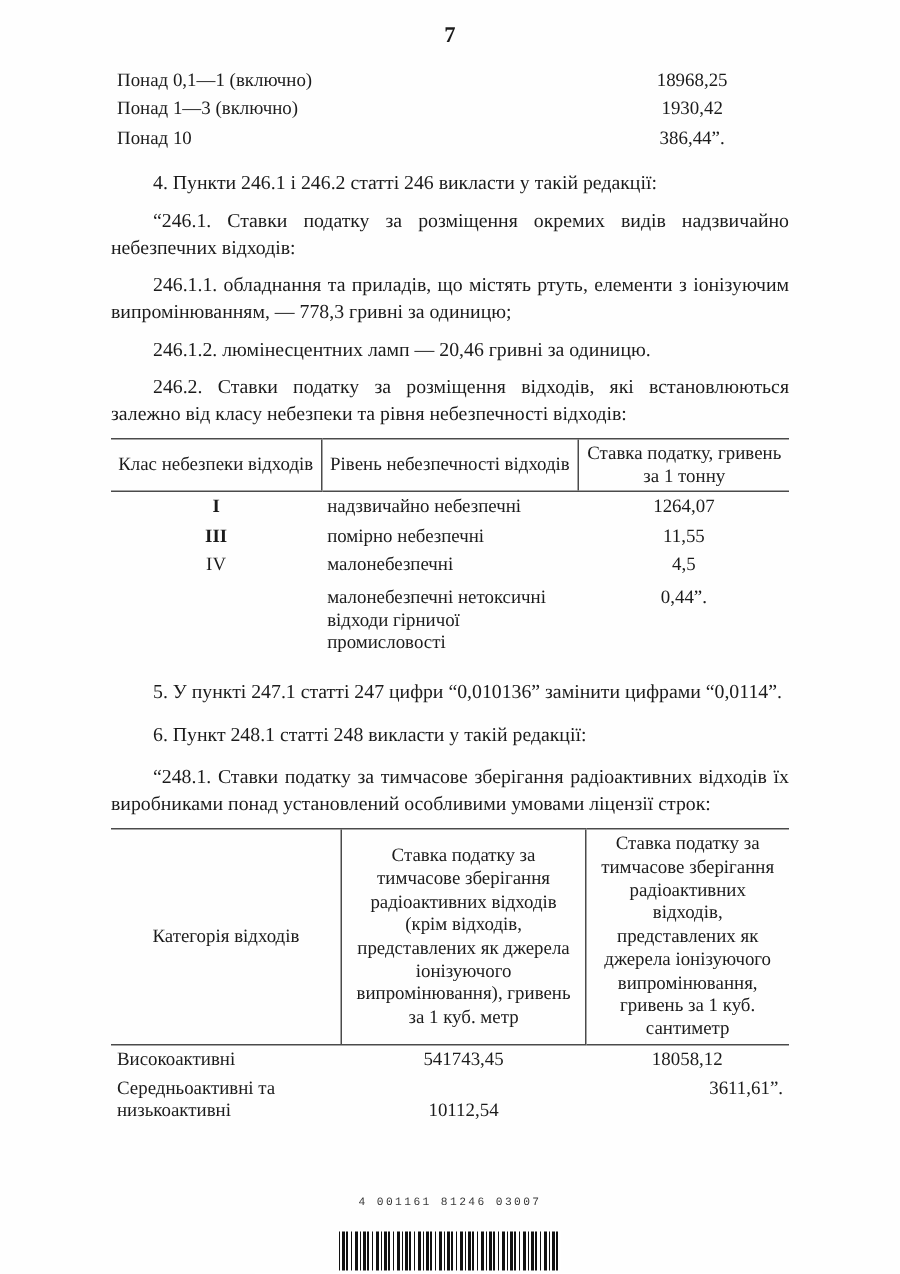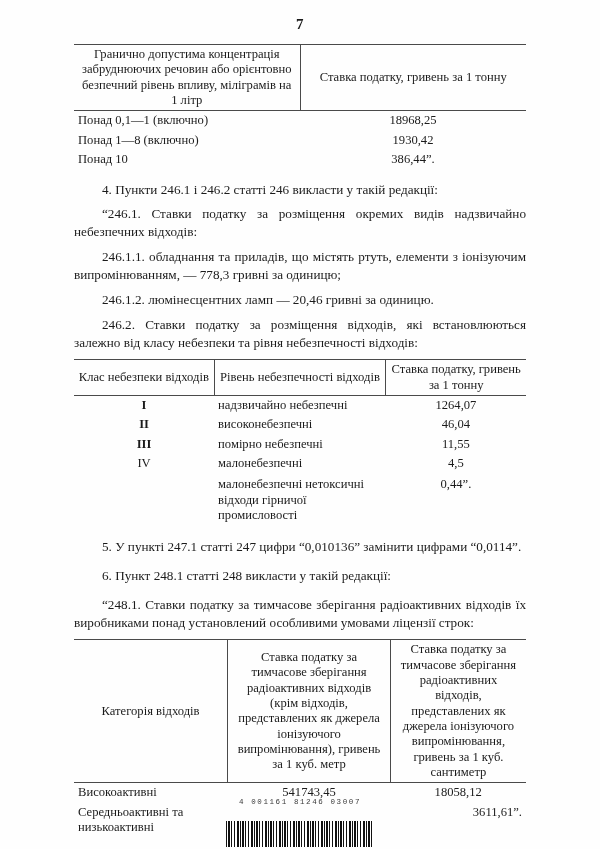--- a/index.html
+++ b/index.html
@@ -114,30 +114,26 @@
 <body>
 
 <div class="page">
 
   <div class="page-number">7</div>
 
   <div class="content">
 
     <table class="doc-table">
       <tbody>
-          <tr class="thead-row">
-        <th style="width:50%;">Гранично допустима концентрація забруднюючих речовин або орієнтовно безпечний рівень впливу, міліграмів на 1 літр</th>
-        <th class="vsep" style="width:50%;">Ставка податку, гривень за 1 тонну</th>
-      </tr>
       <tr class="body-row">
         <td class="c-left">Понад 0,1—1 (включно)</td>
         <td class="c-center">18968,25</td>
       </tr>
       <tr class="body-row">
-        <td class="c-left">Понад 1—8 (включно)</td>
+        <td class="c-left">Понад 1—3 (включно)</td>
         <td class="c-center">1930,42</td>
       </tr>
       <tr class="body-row">
         <td class="c-left">Понад 10</td>
         <td class="c-center">386,44”.</td>
       </tr>
     </tbody>
       </table>
 
     <div class="gap-m"></div>
@@ -160,25 +156,20 @@
         <th style="width:31%;">Клас небезпеки відходів</th>
         <th class="vsep" style="width:38%;">Рівень небезпечності відходів</th>
         <th class="vsep" style="width:31%;">Ставка податку, гривень за 1 тонну</th>
       </tr>
       <tr class="body-row">
         <td class="c-center" style="font-weight:bold;">І</td>
         <td class="c-left">надзвичайно небезпечні</td>
         <td class="c-center">1264,07</td>
       </tr>
       <tr class="body-row">
-        <td class="c-center" style="font-weight:bold;">ІІ</td>
-        <td class="c-left">високонебезпечні</td>
-        <td class="c-center">46,04</td>
-      </tr>
-      <tr class="body-row">
         <td class="c-center" style="font-weight:bold;">ІІІ</td>
         <td class="c-left">помірно небезпечні</td>
         <td class="c-center">11,55</td>
       </tr>
       <tr class="body-row">
         <td class="c-center" style="font-weight:normal;">ІV</td>
         <td class="c-left">малонебезпечні</td>
         <td class="c-center">4,5</td>
       </tr>
       <tr class="body-row">

